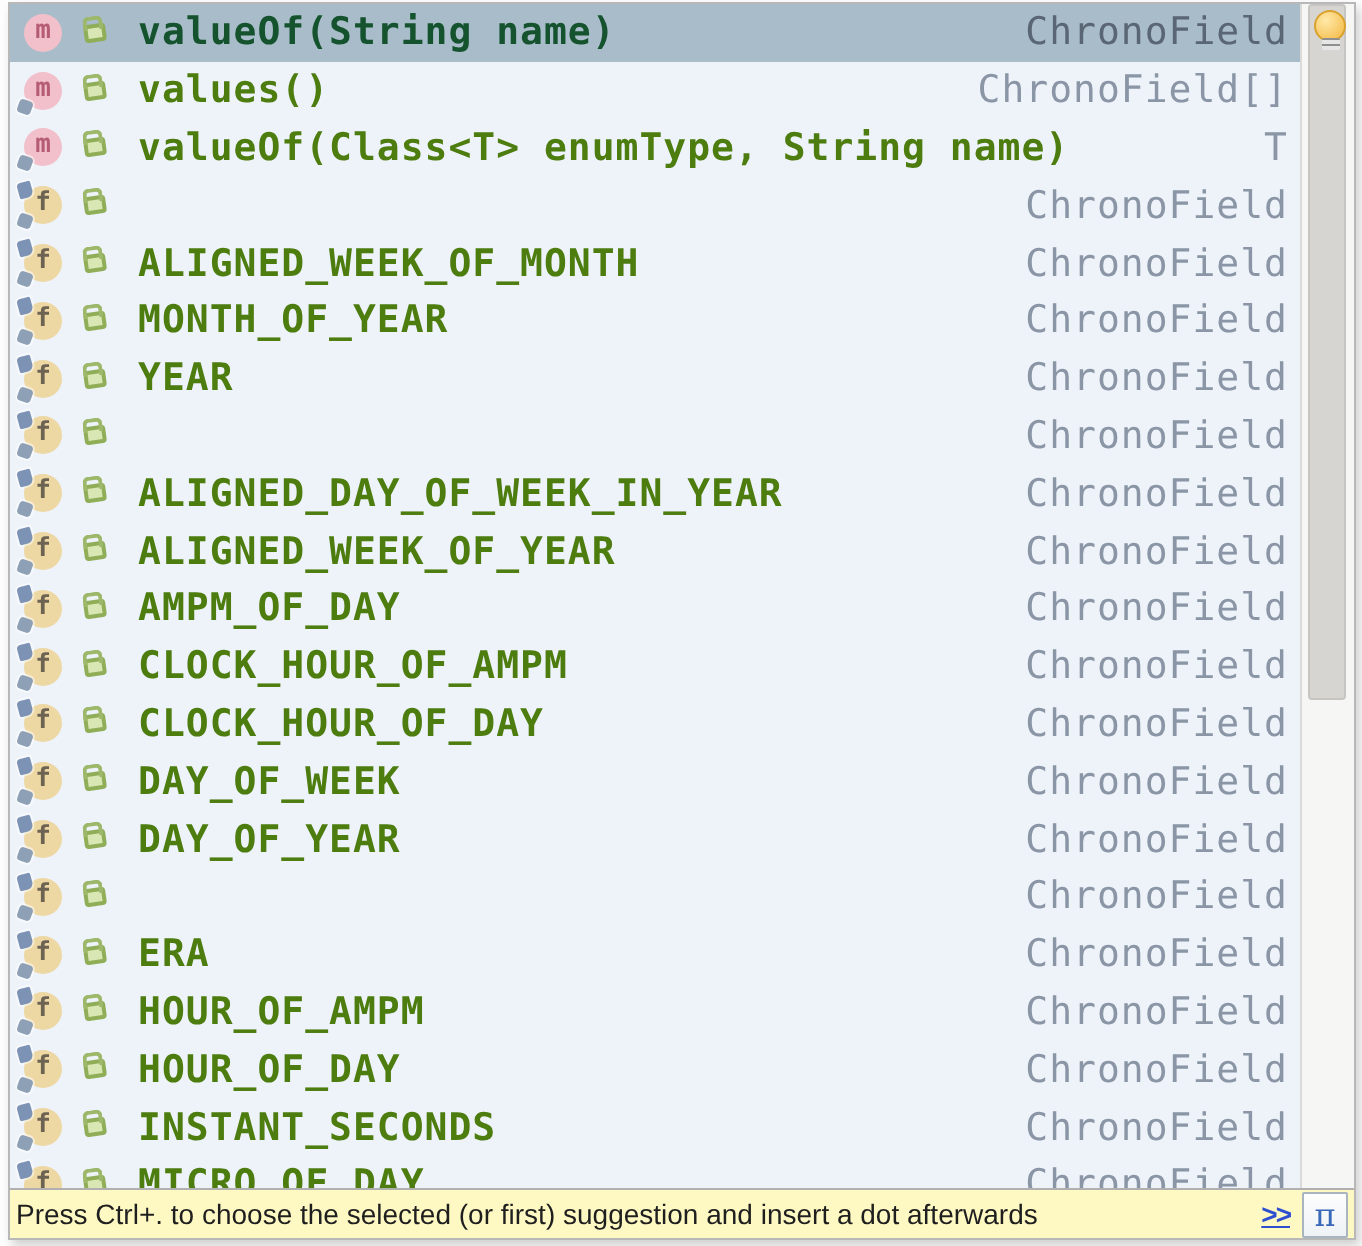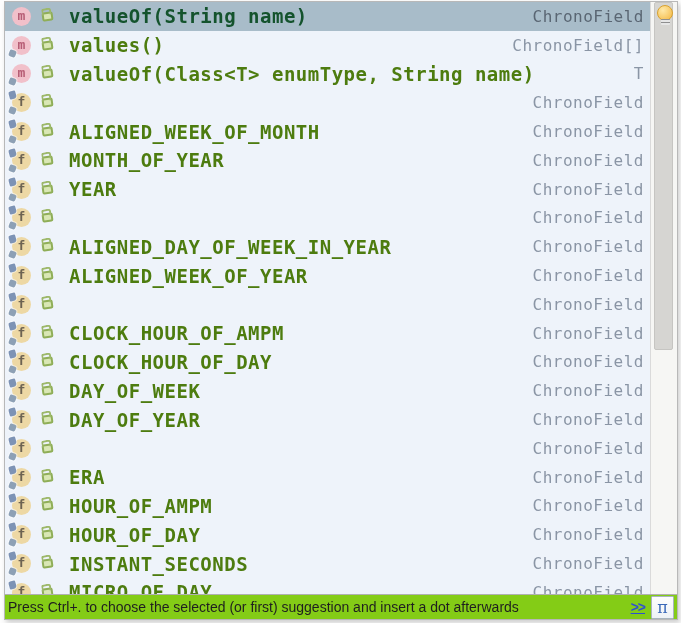--- a/index.html
+++ b/index.html
@@ -48,21 +48,21 @@
   }
   .vis::before{
     content:"";position:absolute;left:-2px;top:-6px;width:6px;height:5px;
     border:2px solid #9db86a;border-bottom:none;border-radius:3px 3px 0 0;
   }
   .name{
     margin-left:16px;font-weight:700;font-size:19px;letter-spacing:.5px;
     color:#4d7c0f;white-space:pre;
   }
   .type{
-    margin-left:auto;padding-right:6px;font-size:16px;letter-spacing:.5px;
+    margin-left:auto;padding-right:6px;font-size:19px;letter-spacing:.5px;
     color:#8a95a5;white-space:pre;
   }
   .row.selected .name{color:#14532d;}
   .row.selected .type{color:#5a6673;}
   
   .scrollcol{
     width:27px;background:#f6f6f4;border-left:1px solid #dadada;
     position:relative;box-sizing:border-box;
   }
   .thumb{
@@ -76,21 +76,21 @@
     background:radial-gradient(circle at 35% 30%,#ffe9a8,#f3b63f);
     border:1px solid #d9a22e;box-sizing:border-box;
   }
   .bulb-base{
     width:9px;height:6px;margin:-2px auto 0;border-radius:1px;
     background:repeating-linear-gradient(#8f8f8f 0 1px,#e6e6e6 1px 3px);
   }
   
   .hintbar{
     flex:1;display:flex;align-items:center;gap:6px;
-    background:#84cc16;border-top:1px solid #b0b0b0;
+    background:#fef9c3;border-top:1px solid #b0b0b0;
     padding:0 3px;box-sizing:border-box;
   }
   .hint-text{flex:1;font-size:14px;color:#1f1f1f;white-space:nowrap;overflow:hidden;}
   .hint-link{
     font-size:14px;font-weight:700;letter-spacing:-1px;
     color:#2e4fd0;text-decoration:underline;cursor:pointer;
   }
   .pi-box{
     width:21px;height:21px;display:flex;align-items:center;justify-content:center;
     border:1px solid #a8b4be;border-radius:1px;
@@ -211,20 +211,21 @@
     <span class="type">ChronoField</span>
   </div>
 
   <div class="row field static">
     <span class="kicon">
       <span class="letter">f</span>
       <span class="ov tl"></span>
       <span class="ov bl"></span>
     </span>
     <span class="vis"></span>
+    <span class="name">AMPM_OF_DAY</span>
     <span class="type">ChronoField</span>
   </div>
 
   <div class="row field static">
     <span class="kicon">
       <span class="letter">f</span>
       <span class="ov tl"></span>
       <span class="ov bl"></span>
     </span>
     <span class="vis"></span>

